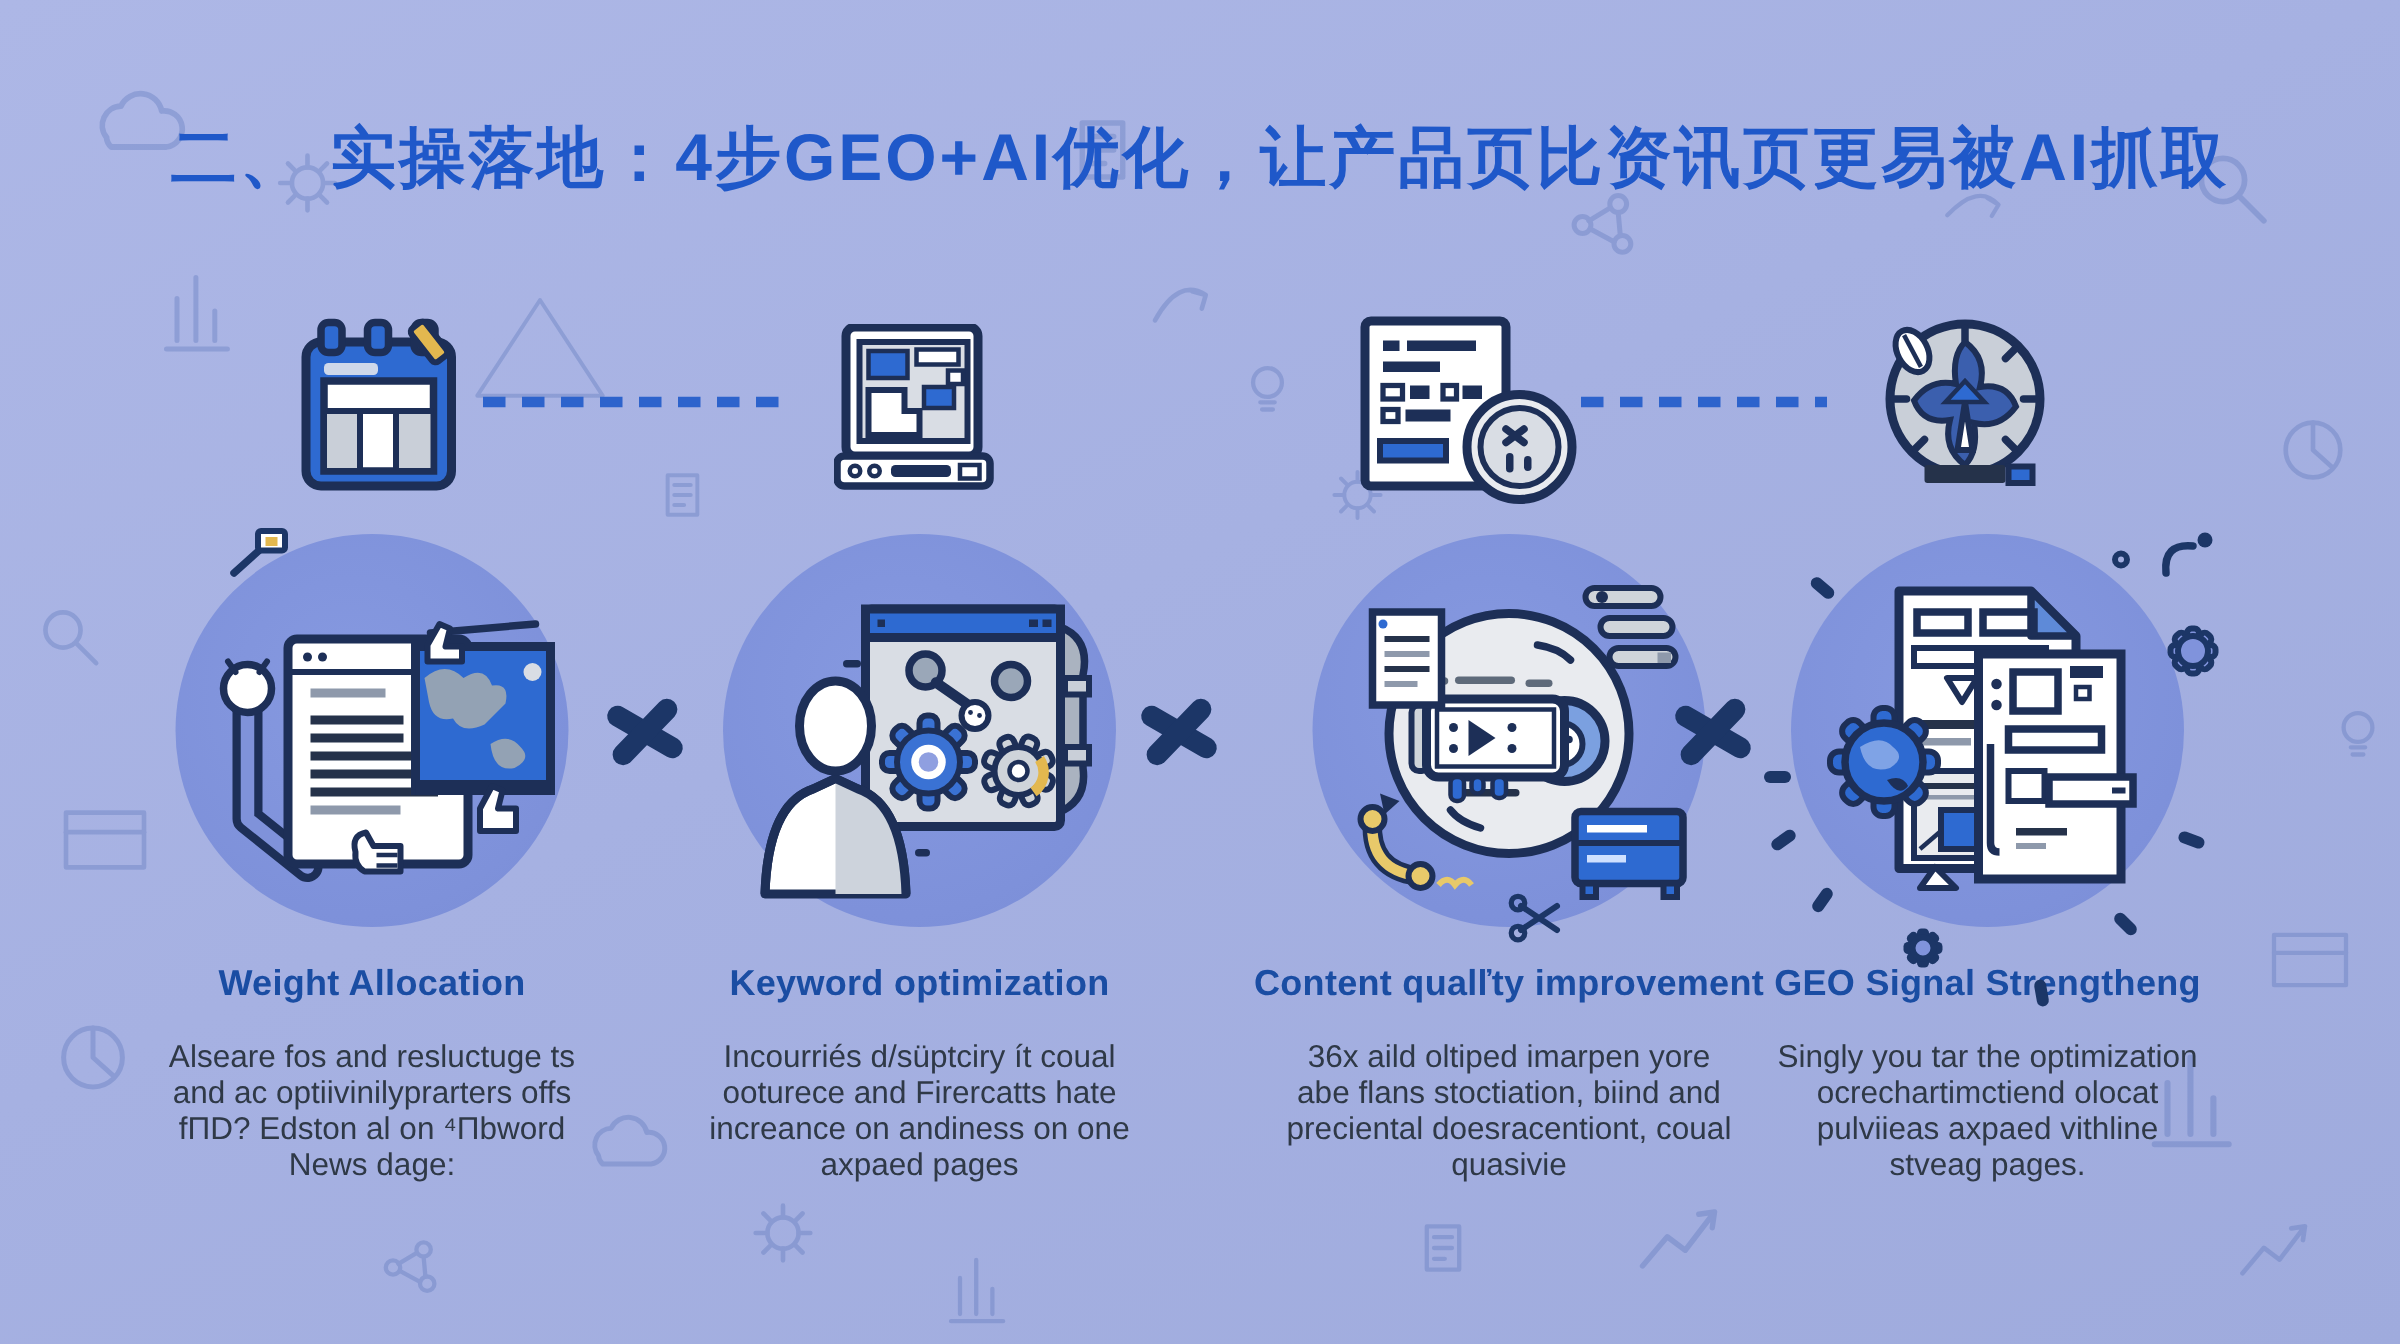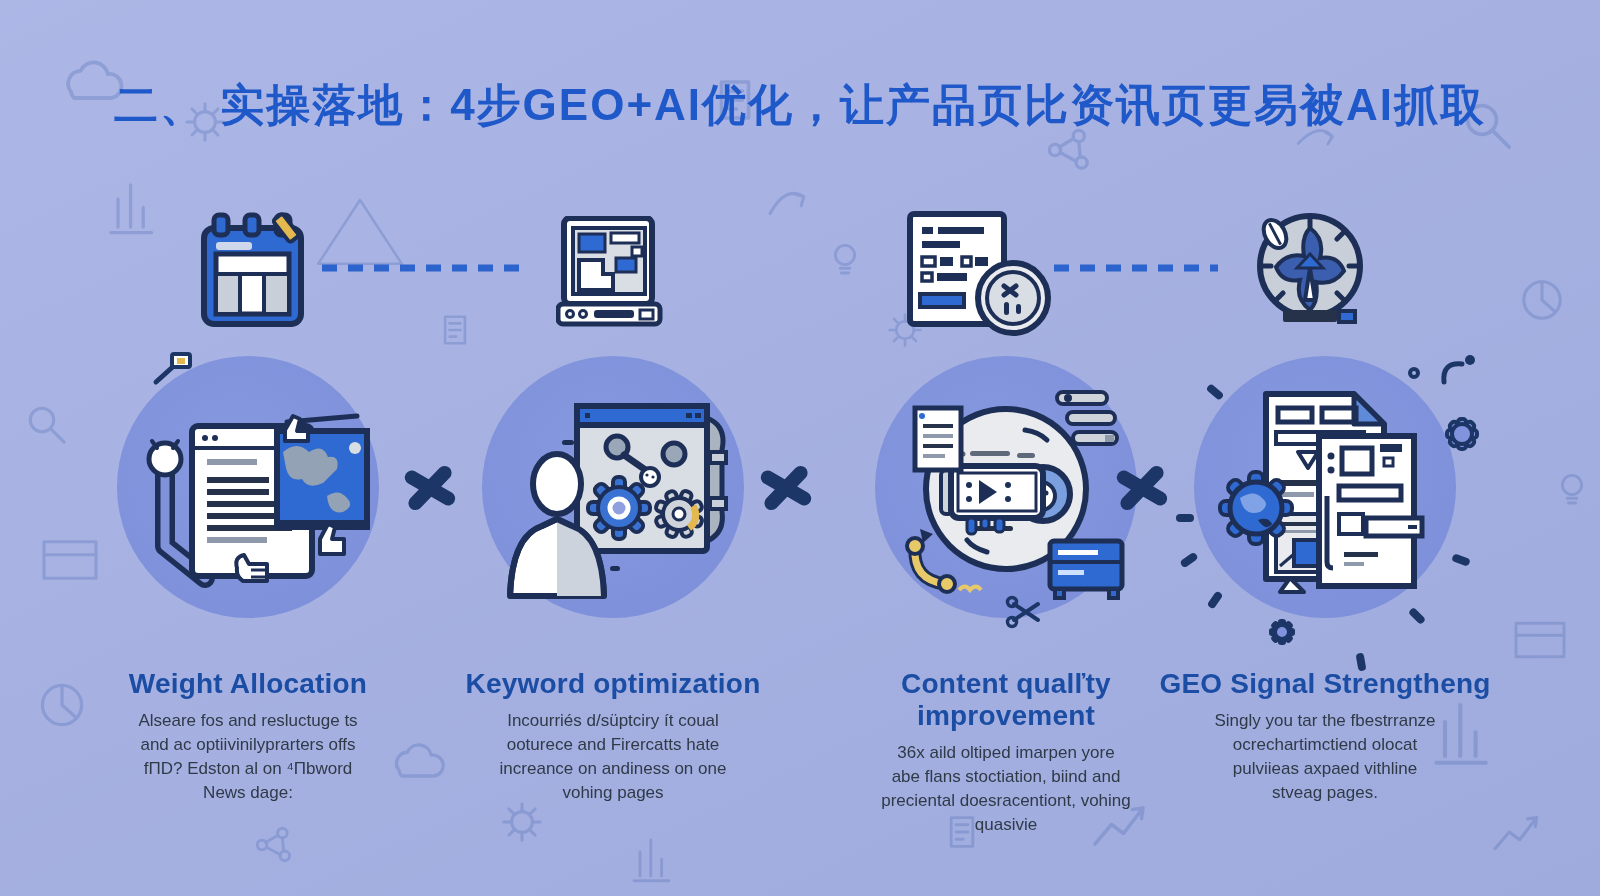--- a/index.html
+++ b/index.html
@@ -22,22 +22,22 @@
   .top-icon{position:absolute;}
   .connector{position:absolute;}
   .col{position:absolute;top:356px;width:330px;text-align:center;}
   .col1{left:83px;} .col2{left:448px;} .col3{left:836px;width:340px;} .col4{left:1157px;width:336px;}
   .big-circle{
     width:262px;height:262px;border-radius:50%;
     background:radial-gradient(circle at 45% 40%, #8699e0 0%, #7e91da 70%, #7a8dd6 100%);
     margin:0 auto;position:relative;
   }
   .big-circle svg{position:absolute;left:0;top:0;overflow:visible;}
-  .step-heading{margin-top:50px;font-size:28px;font-weight:bold;color:#1a4da3;letter-spacing:.2px;}
-  .step-body{margin-top:9px;font-size:17px;line-height:24px;color:#2f3947;white-space:pre-line;}
+  .step-heading{margin-top:24px;font-size:24px;font-weight:bold;color:#1a4da3;letter-spacing:.2px;}
+  .step-body{margin-top:23px;font-size:21px;line-height:24px;color:#2f3947;white-space:pre-line;}
   .x-sep{position:absolute;top:456px;width:64px;height:64px;transform:rotate(-8deg);}
   .x1{left:398px;} .x2{left:754px;} .x3{left:1110px;}
   .footer-logo{
     position:absolute;top:828px;left:0;width:1565px;text-align:center;
     font-size:27px;font-weight:bold;letter-spacing:3px;
     color:rgba(58,92,185,.55);
   }
 </style>
 </head>
 <body>
@@ -287,21 +287,21 @@
         <path d="M28 240 Q30 180 60 170 L75 163 L90 170 Q120 180 122 240 Z" fill="#ffffff" stroke="#1d2f57" stroke-width="6" stroke-linejoin="round"></path>
         <path d="M75 163 L90 170 Q120 180 122 240 L75 240 Z" fill="#cdd3dc"></path>
         <path d="M28 240 Q30 180 60 170 L75 163 L90 170 Q120 180 122 240" fill="none" stroke="#1d2f57" stroke-width="6" stroke-linejoin="round"></path>
         <ellipse cx="75" cy="128" rx="24" ry="30" fill="#ffffff" stroke="#1d2f57" stroke-width="6"></ellipse>
       </svg>
     </div>
     <div class="step-heading">Keyword optimization</div>
     <div class="step-body">Incourriés d/süptciry ít coual
 ooturece and Firercatts hate
 increance on andiness on one
-vohing pages</div>
+axpaed pages</div>
   </div>
 
   <div class="col col3">
     <div class="big-circle" style="margin-left:39px;">
       <svg width="262" height="262" viewBox="0 0 262 262">
         <circle cx="131" cy="133" r="80" fill="#e9ebef" stroke="#1d2f57" stroke-width="6"></circle>
         <g fill="#1d2f57">
           <path d="M70 66 l-14 4 10 11 z"></path>
           <path d="M208 90 l14 -3 -9 -12 z"></path>
           <path d="M196 196 l14 3 -3 -14 z"></path>
@@ -351,21 +351,21 @@
         <path d="M175 206 h72" stroke="#1d2f57" stroke-width="4"></path>
         <rect x="183" y="194" width="40" height="5" fill="#ffffff"></rect>
         <rect x="183" y="214" width="26" height="5" fill="#cfe0ff"></rect>
         <rect x="180" y="233" width="9" height="9" fill="#2e6ad1" stroke="#1d2f57" stroke-width="4"></rect>
         <rect x="234" y="233" width="9" height="9" fill="#2e6ad1" stroke="#1d2f57" stroke-width="4"></rect>
       </svg>
     </div>
     <div class="step-heading">Content qualľty improvement</div>
     <div class="step-body">36x aild oltiped imarpen yore
 abe flans stoctiation, biind and
-preciental doesracentiont, vohing
+preciental doesracentiont, coual
 quasivie</div>
   </div>
 
   <div class="col col4">
     <div class="big-circle">
       <svg width="262" height="262" viewBox="0 0 262 262">
         <path d="M72 38 H160 L190 68 V223 H72 Z" fill="#ffffff" stroke="#1d2f57" stroke-width="6" stroke-linejoin="round"></path>
         <path d="M160 38 L160 68 L190 68 Z" fill="#5e8ad8" stroke="#1d2f57" stroke-width="5" stroke-linejoin="round"></path>
         <rect x="84" y="52" width="34" height="14" fill="none" stroke="#1d2f57" stroke-width="5"></rect>
         <rect x="128" y="52" width="34" height="14" fill="none" stroke="#1d2f57" stroke-width="5"></rect>
@@ -400,21 +400,21 @@
             <rect x="-36" y="-7" width="72" height="14" rx="6" transform="rotate(135)"></rect>
           </g>
           <circle r="26" fill="#2e6ad1" stroke="#1d2f57" stroke-width="5"></circle>
           <path d="M-16 -10 q14 -9 22 0 q9 7 -2 14 q-16 5 -20 -14 z" fill="#7fa3e6"></path>
           <path d="M2 12 q10 -4 14 4 q-6 8 -14 -4 z" fill="#1d2f57"></path>
         </g>
         <path d="M96 222 l14 14 h-24 z" fill="#ffffff" stroke="#1d2f57" stroke-width="4" stroke-linejoin="round"></path>
       </svg>
     </div>
     <div class="step-heading">GEO Signal Strengtheng</div>
-    <div class="step-body">Singly you tar the fbestrranze
+    <div class="step-body">Singly you tar the optimization
 ocrechartimctiend olocat
 pulviieas axpaed vithline
 stveag pages.</div>
   </div>
 
   <svg class="x-sep x1" viewBox="0 0 64 64">
     <g transform="translate(32,32)" fill="#1c3667">
       <rect x="-28" y="-7" width="56" height="14" rx="7" transform="rotate(38)"></rect>
       <rect x="-28" y="-7" width="56" height="14" rx="7" transform="rotate(-38)"></rect>
     </g>

